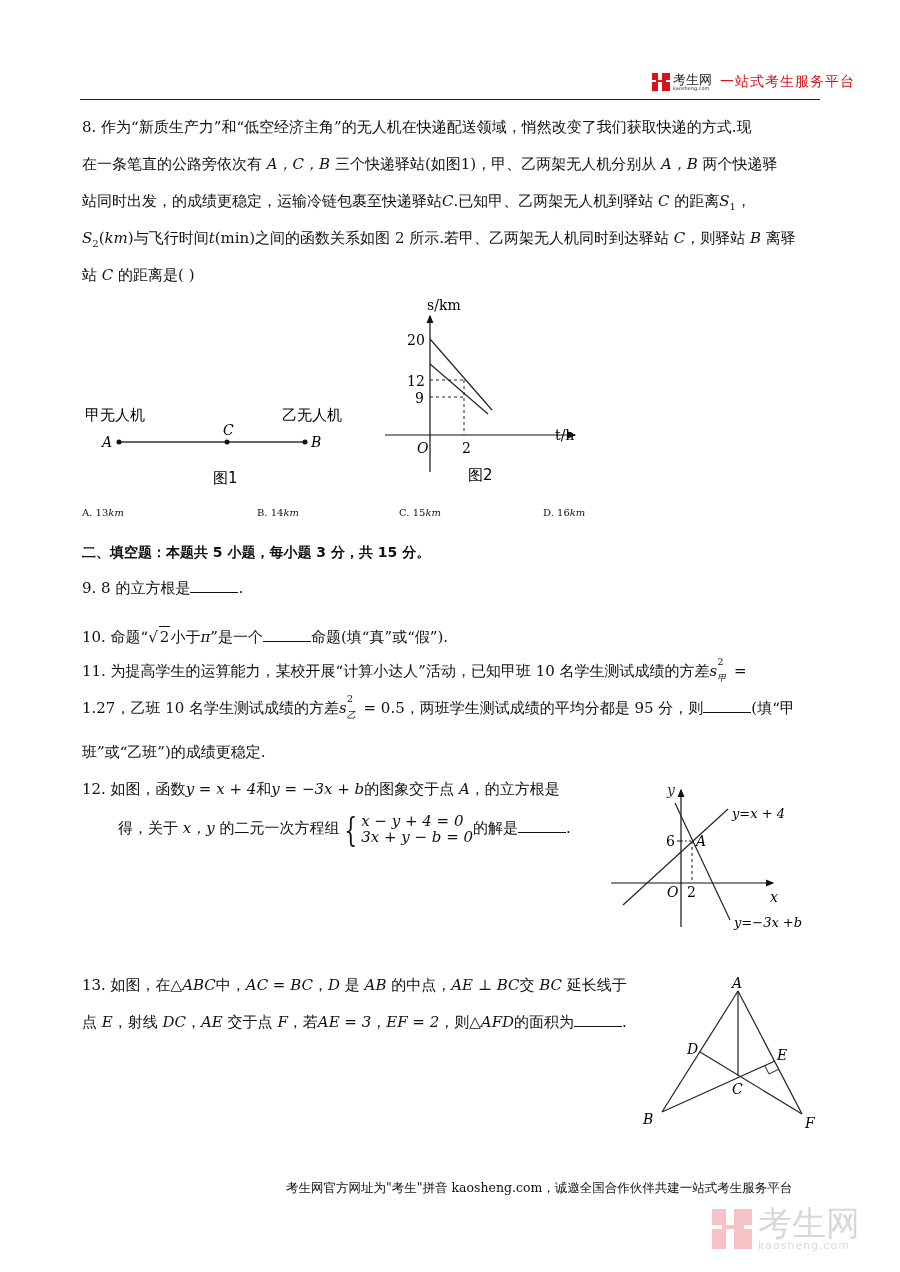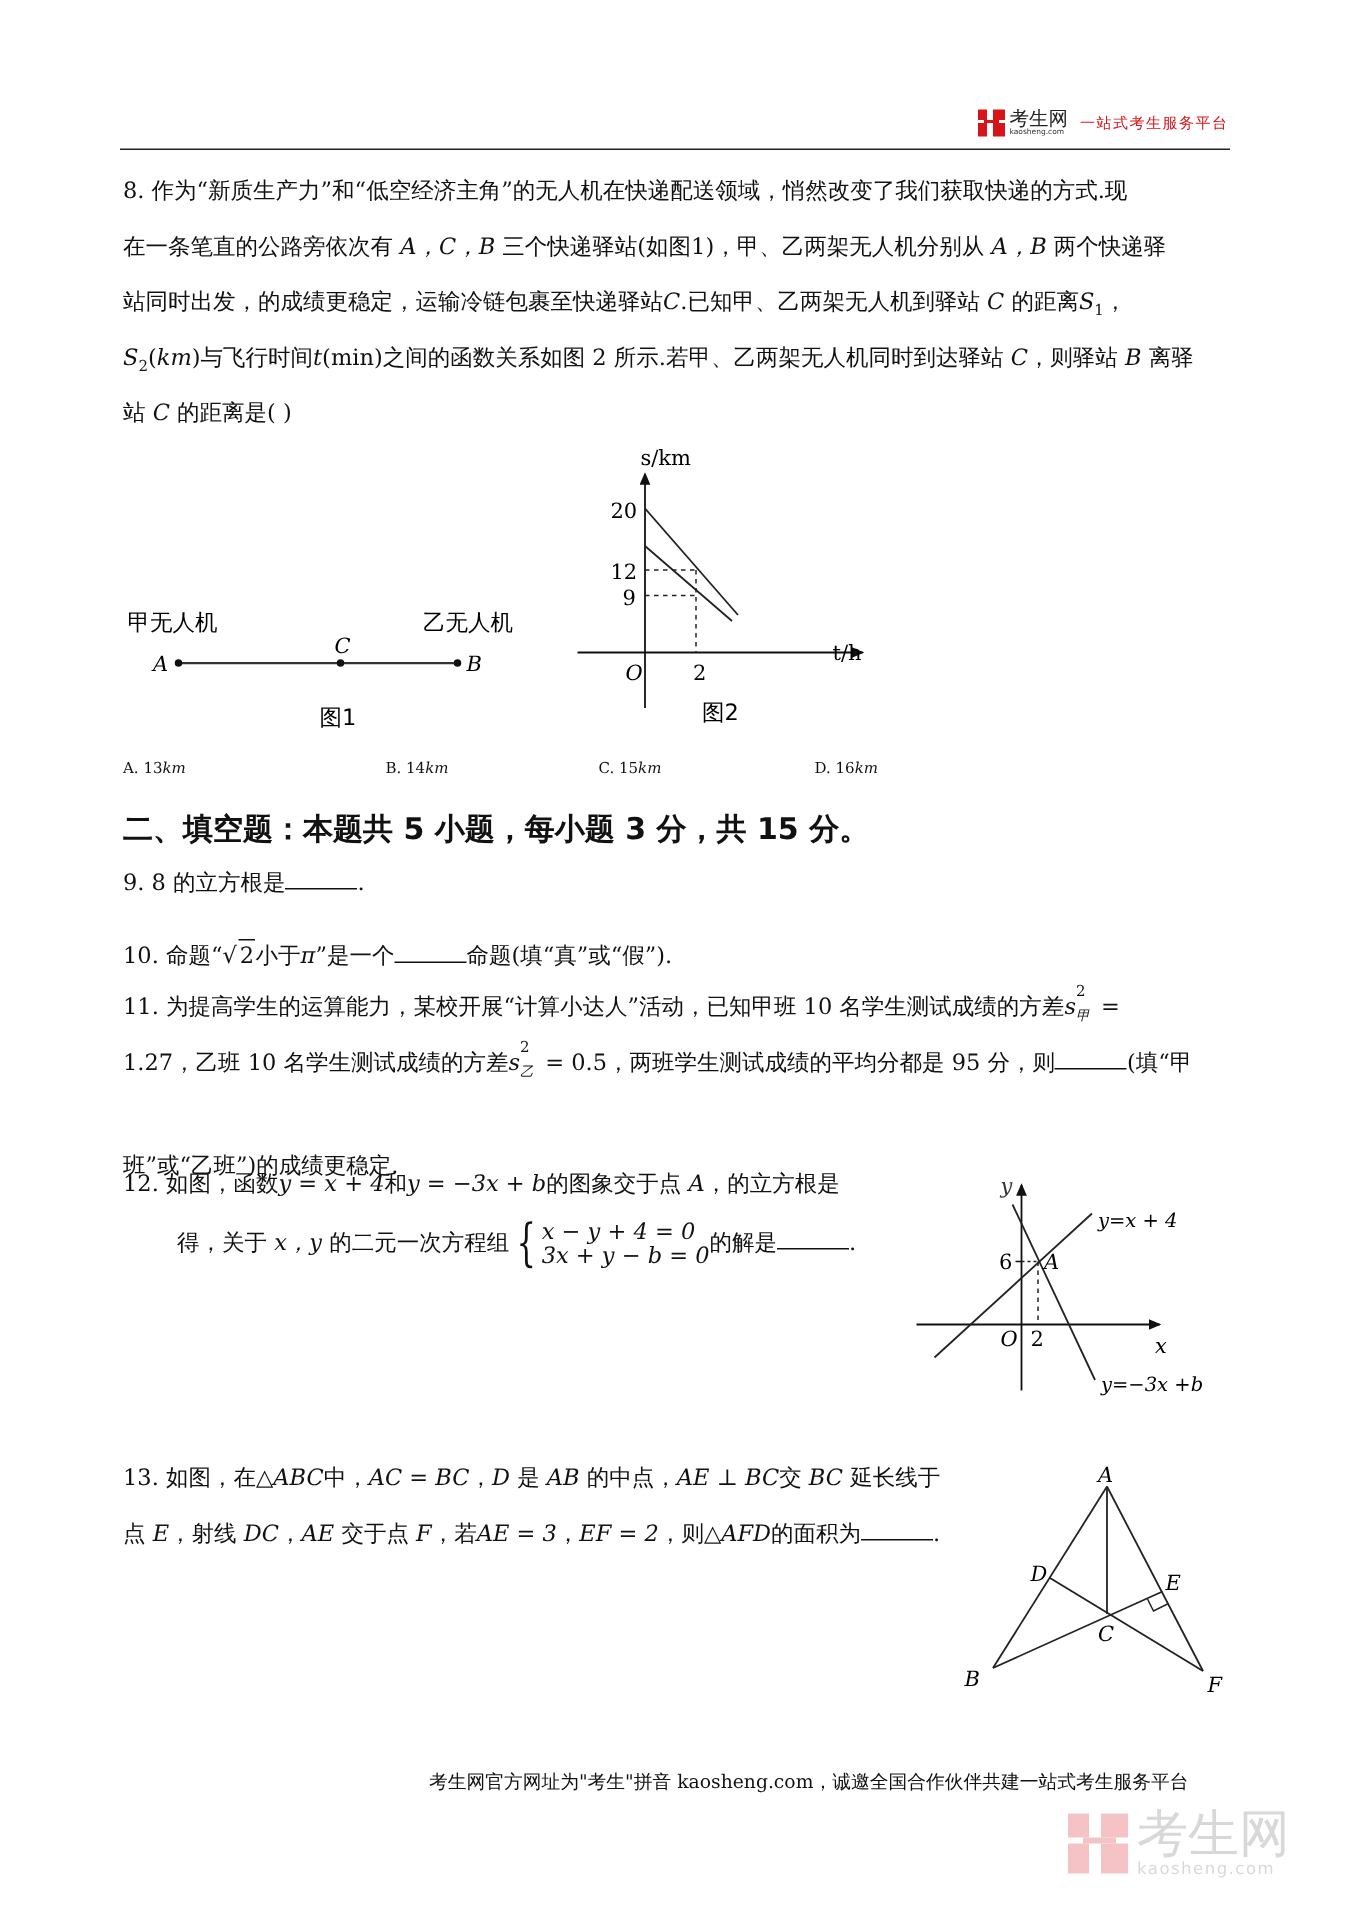--- a/index.html
+++ b/index.html
@@ -5,28 +5,28 @@
   html, body { margin: 0; padding: 0; background: #ffffff; }
   body { width: 900px; height: 1272px; position: relative; overflow: hidden;
          font-family: "DejaVu Serif", "Liberation Serif", serif; color: #111; }
   .abs { position: absolute; }
   .header-logo { left: 652px; top: 70px; height: 24px; display: flex; align-items: center; }
   .logo-mark { width: 18px; height: 18px; position: relative; margin-right: 3px; }
   .logo-mark i { position: absolute; background: #d8141b; display: block; }
   .logo-text { display: flex; flex-direction: column; line-height: 1; }
   .logo-cn { font-family: "DejaVu Sans", sans-serif; font-size: 13px; color: #222; letter-spacing: 0px; }
   .logo-en { font-family: "DejaVu Sans", sans-serif; font-size: 5px; color: #333; }
-  .slogan { font-family: "DejaVu Sans", sans-serif; font-size: 10px; color: #d8141b; margin-left: 8px; letter-spacing: 1px; }
+  .slogan { font-family: "DejaVu Sans", sans-serif; font-size: 14px; color: #d8141b; margin-left: 8px; letter-spacing: 1px; }
   .header-rule { left: 80px; top: 99px; width: 740px; height: 1px; background: #222; }
 
   .line { position: absolute; left: 82px; font-size: 15px; white-space: nowrap; line-height: 20px; }
   .it { font-style: italic; }
   .math { font-family: "DejaVu Serif", serif; font-style: italic; }
   .blank { display: inline-block; width: 48px; border-bottom: 1px solid #111; height: 14px; vertical-align: baseline; }
-  .bold { font-weight: bold; font-family: "DejaVu Sans", sans-serif; font-size: 20px; }
+  .bold { font-weight: bold; font-family: "DejaVu Sans", sans-serif; font-size: 14px; }
   .sub { font-size: 10px; vertical-align: sub; }
   .supsub { display: inline-block; position: relative; width: 12px; height: 14px; vertical-align: baseline; }
   .supsub .s1 { position: absolute; top: -10px; left: 0; font-size: 10px; font-style: normal; }
   .supsub .s2 { position: absolute; top: 6px; left: 0; font-size: 9px; font-style: italic; }
   .sqrt { display: inline-block; border-top: 1px solid #111; padding: 0 1px; margin-left: 1px; }
   .brace-sys { display: inline-flex; align-items: center; vertical-align: middle; }
   .brace { font-size: 34px; line-height: 34px; font-weight: 100; transform: scaleX(0.6); display: inline-block; }
   .eqs { display: inline-flex; flex-direction: column; line-height: 16px; font-style: italic; }
 
   .choice { position: absolute; top: 507px; font-size: 10px; }
@@ -106,21 +106,21 @@
 <div class="choice" style="left:543px;"><span>D. </span><span>16</span><span class="it">km</span></div>
 
 <div class="line bold" style="top:542px;">二、填空题：本题共 5 小题，每小题 3 分，共 15 分。</div>
 
 <div class="line" style="top:578px;"><span>9. 8 的立方根是</span><span class="blank"></span><span>.</span></div>
 
 <div class="line" style="top:626px;"><span>10. 命题“</span>√<span class="sqrt">2</span><span>小于</span><span class="it">π</span><span>”是一个</span><span class="blank"></span><span>命题(填“真”或“假”).</span></div>
 
 <div class="line" style="top:661px;"><span>11. 为提高学生的运算能力，某校开展“计算小达人”活动，已知甲班 10 名学生测试成绩的方差</span><span class="it">s</span><span class="supsub"><span class="s1">2</span><span class="s2">甲</span></span><span> =</span></div>
 <div class="line" style="top:698px;"><span>1.27，乙班 10 名学生测试成绩的方差</span><span class="it">s</span><span class="supsub"><span class="s1">2</span><span class="s2">乙</span></span><span> = 0.5，两班学生测试成绩的平均分都是 95 分，则</span><span class="blank"></span><span>(填“甲</span></div>
-<div class="line" style="top:742px;margin-top:25px;">班”或“乙班”)的成绩更稳定.</div>
+<div class="line" style="top:742px;">班”或“乙班”)的成绩更稳定.</div>
 
 <div class="line" style="top:779px;"><span>12. 如图，函数</span><span class="math">y = x + 4</span><span>和</span><span class="math">y = −3x + b</span><span>的图象交于点 </span><span class="it">A</span><span>，的立方根是</span></div>
 <div class="line" style="top:812px;line-height:32px;margin-left:36px;"><span>得，关于 </span><span class="it">x，y</span><span> 的二元一次方程组</span><span class="brace-sys">
       <span class="brace">{</span>
       <span class="eqs">
         <span>x − y + 4 = 0</span>
         <span>3x + y − b = 0</span>
       </span>
     </span><span>的解是</span><span class="blank"></span><span>.</span></div>
 

